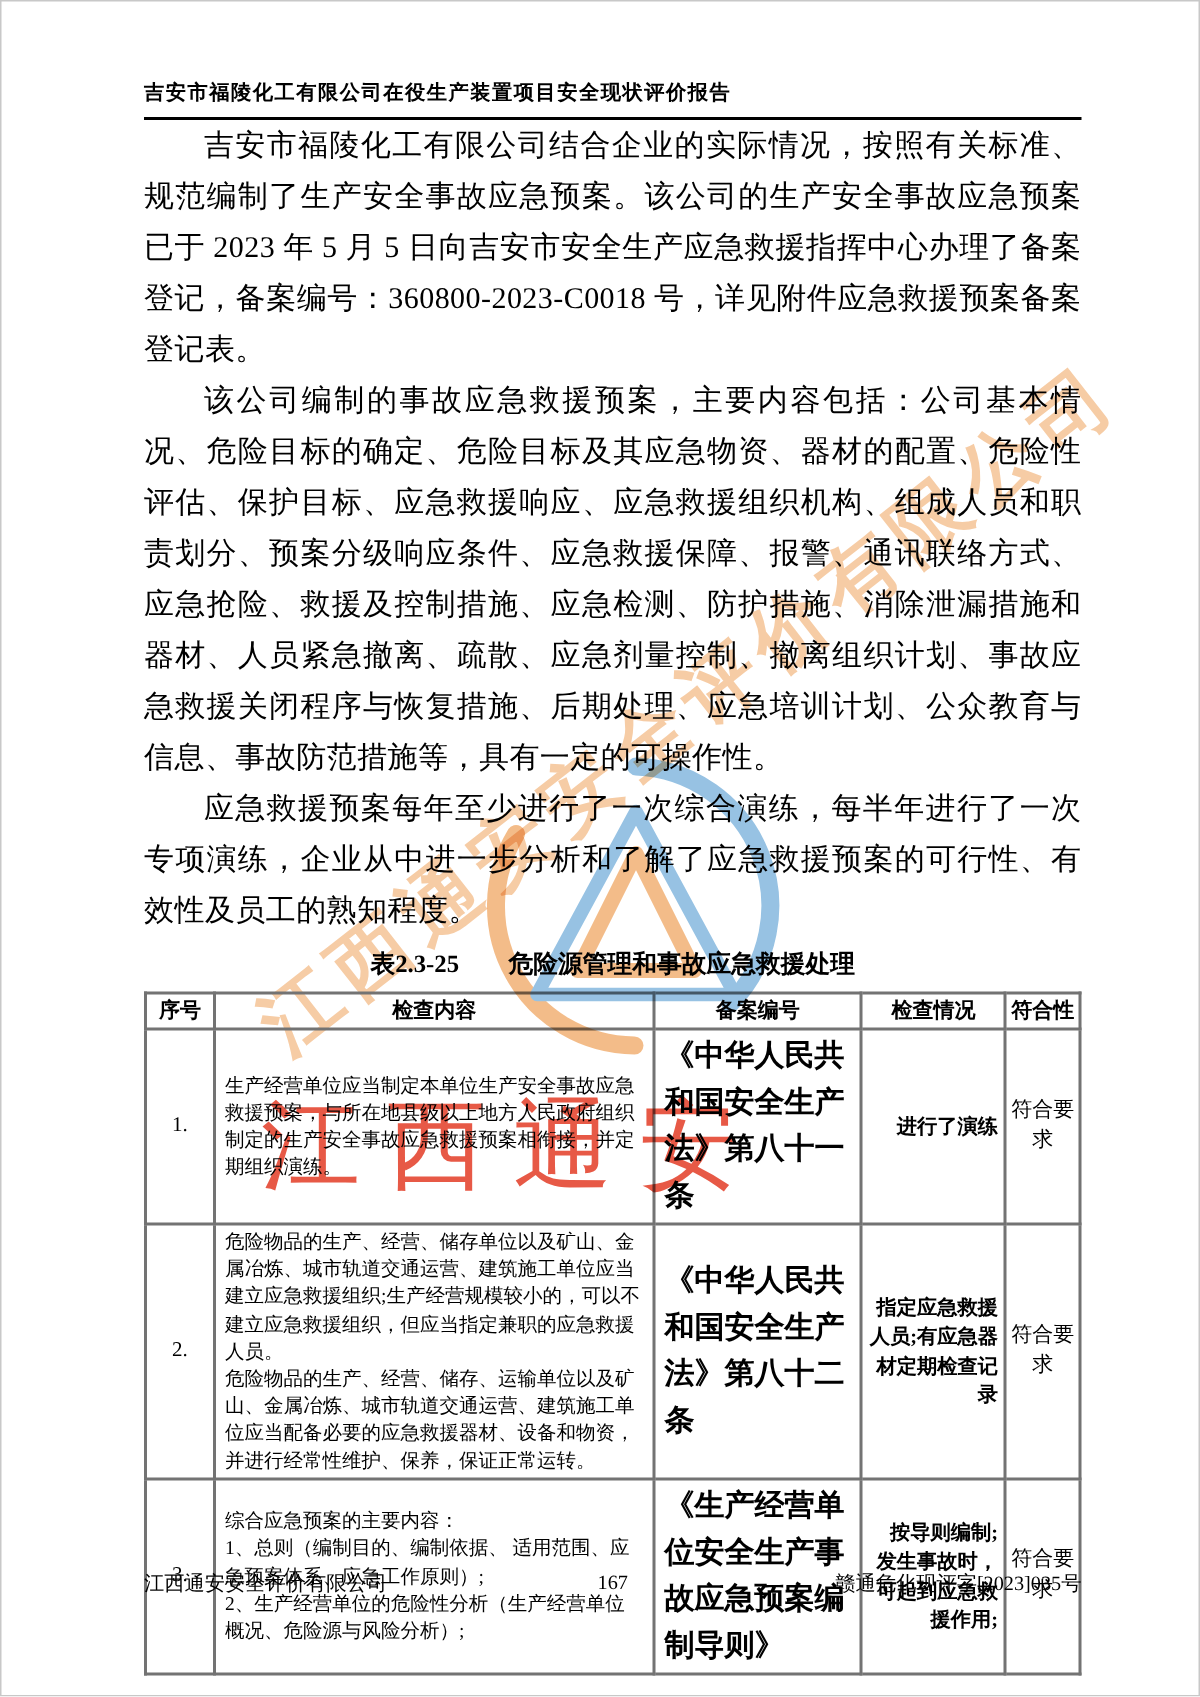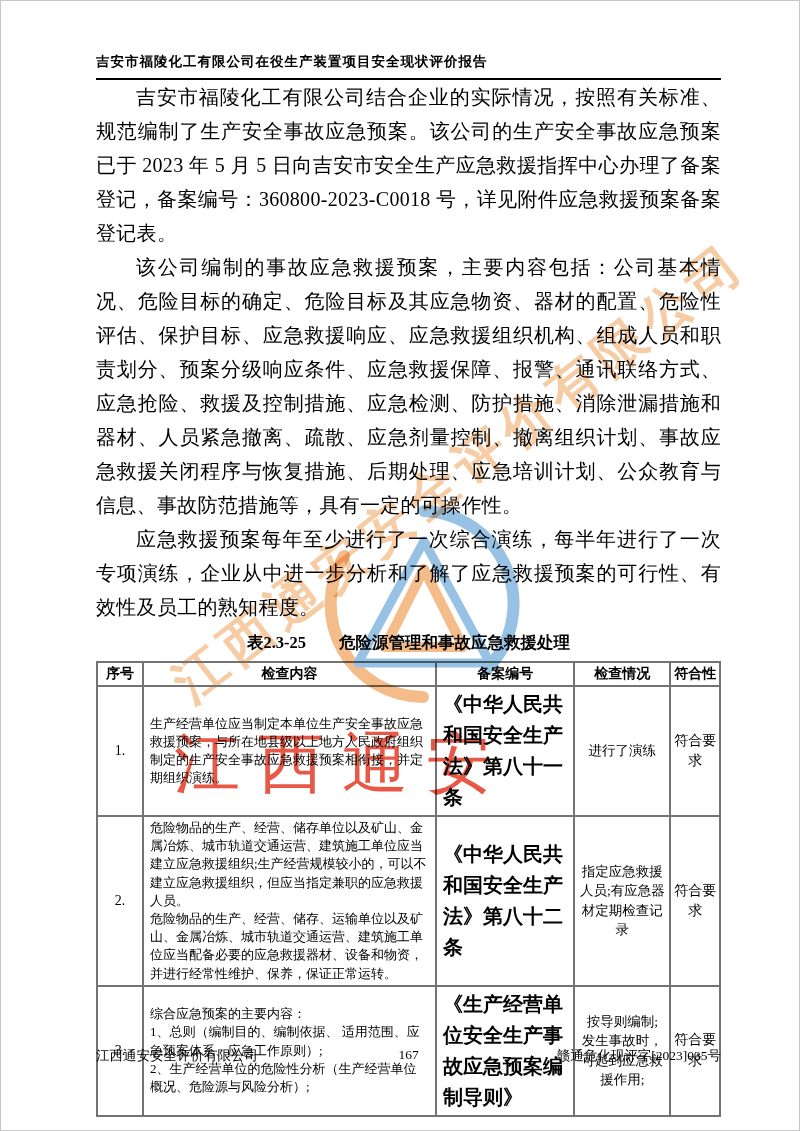--- a/index.html
+++ b/index.html
@@ -88,24 +88,25 @@
     font-size: 20px;
     line-height: 1.55;
     text-align: left;
     padding: 2px 6px;
     width: 134px;
     font-weight: bold;
   }
   td.c-situation {
     font-size: 13.5px;
     line-height: 1.45;
-    text-align: center;
+    text-align: right;
     padding: 2px 4px;
     white-space: pre-line;
     width: 93px;
+    font-weight: bold;
   }
   td.c-conf {
     font-size: 14px;
     line-height: 1.45;
     text-align: center;
     padding: 2px 2px;
     width: 47px;
   }
   .footer {
     position: absolute;

